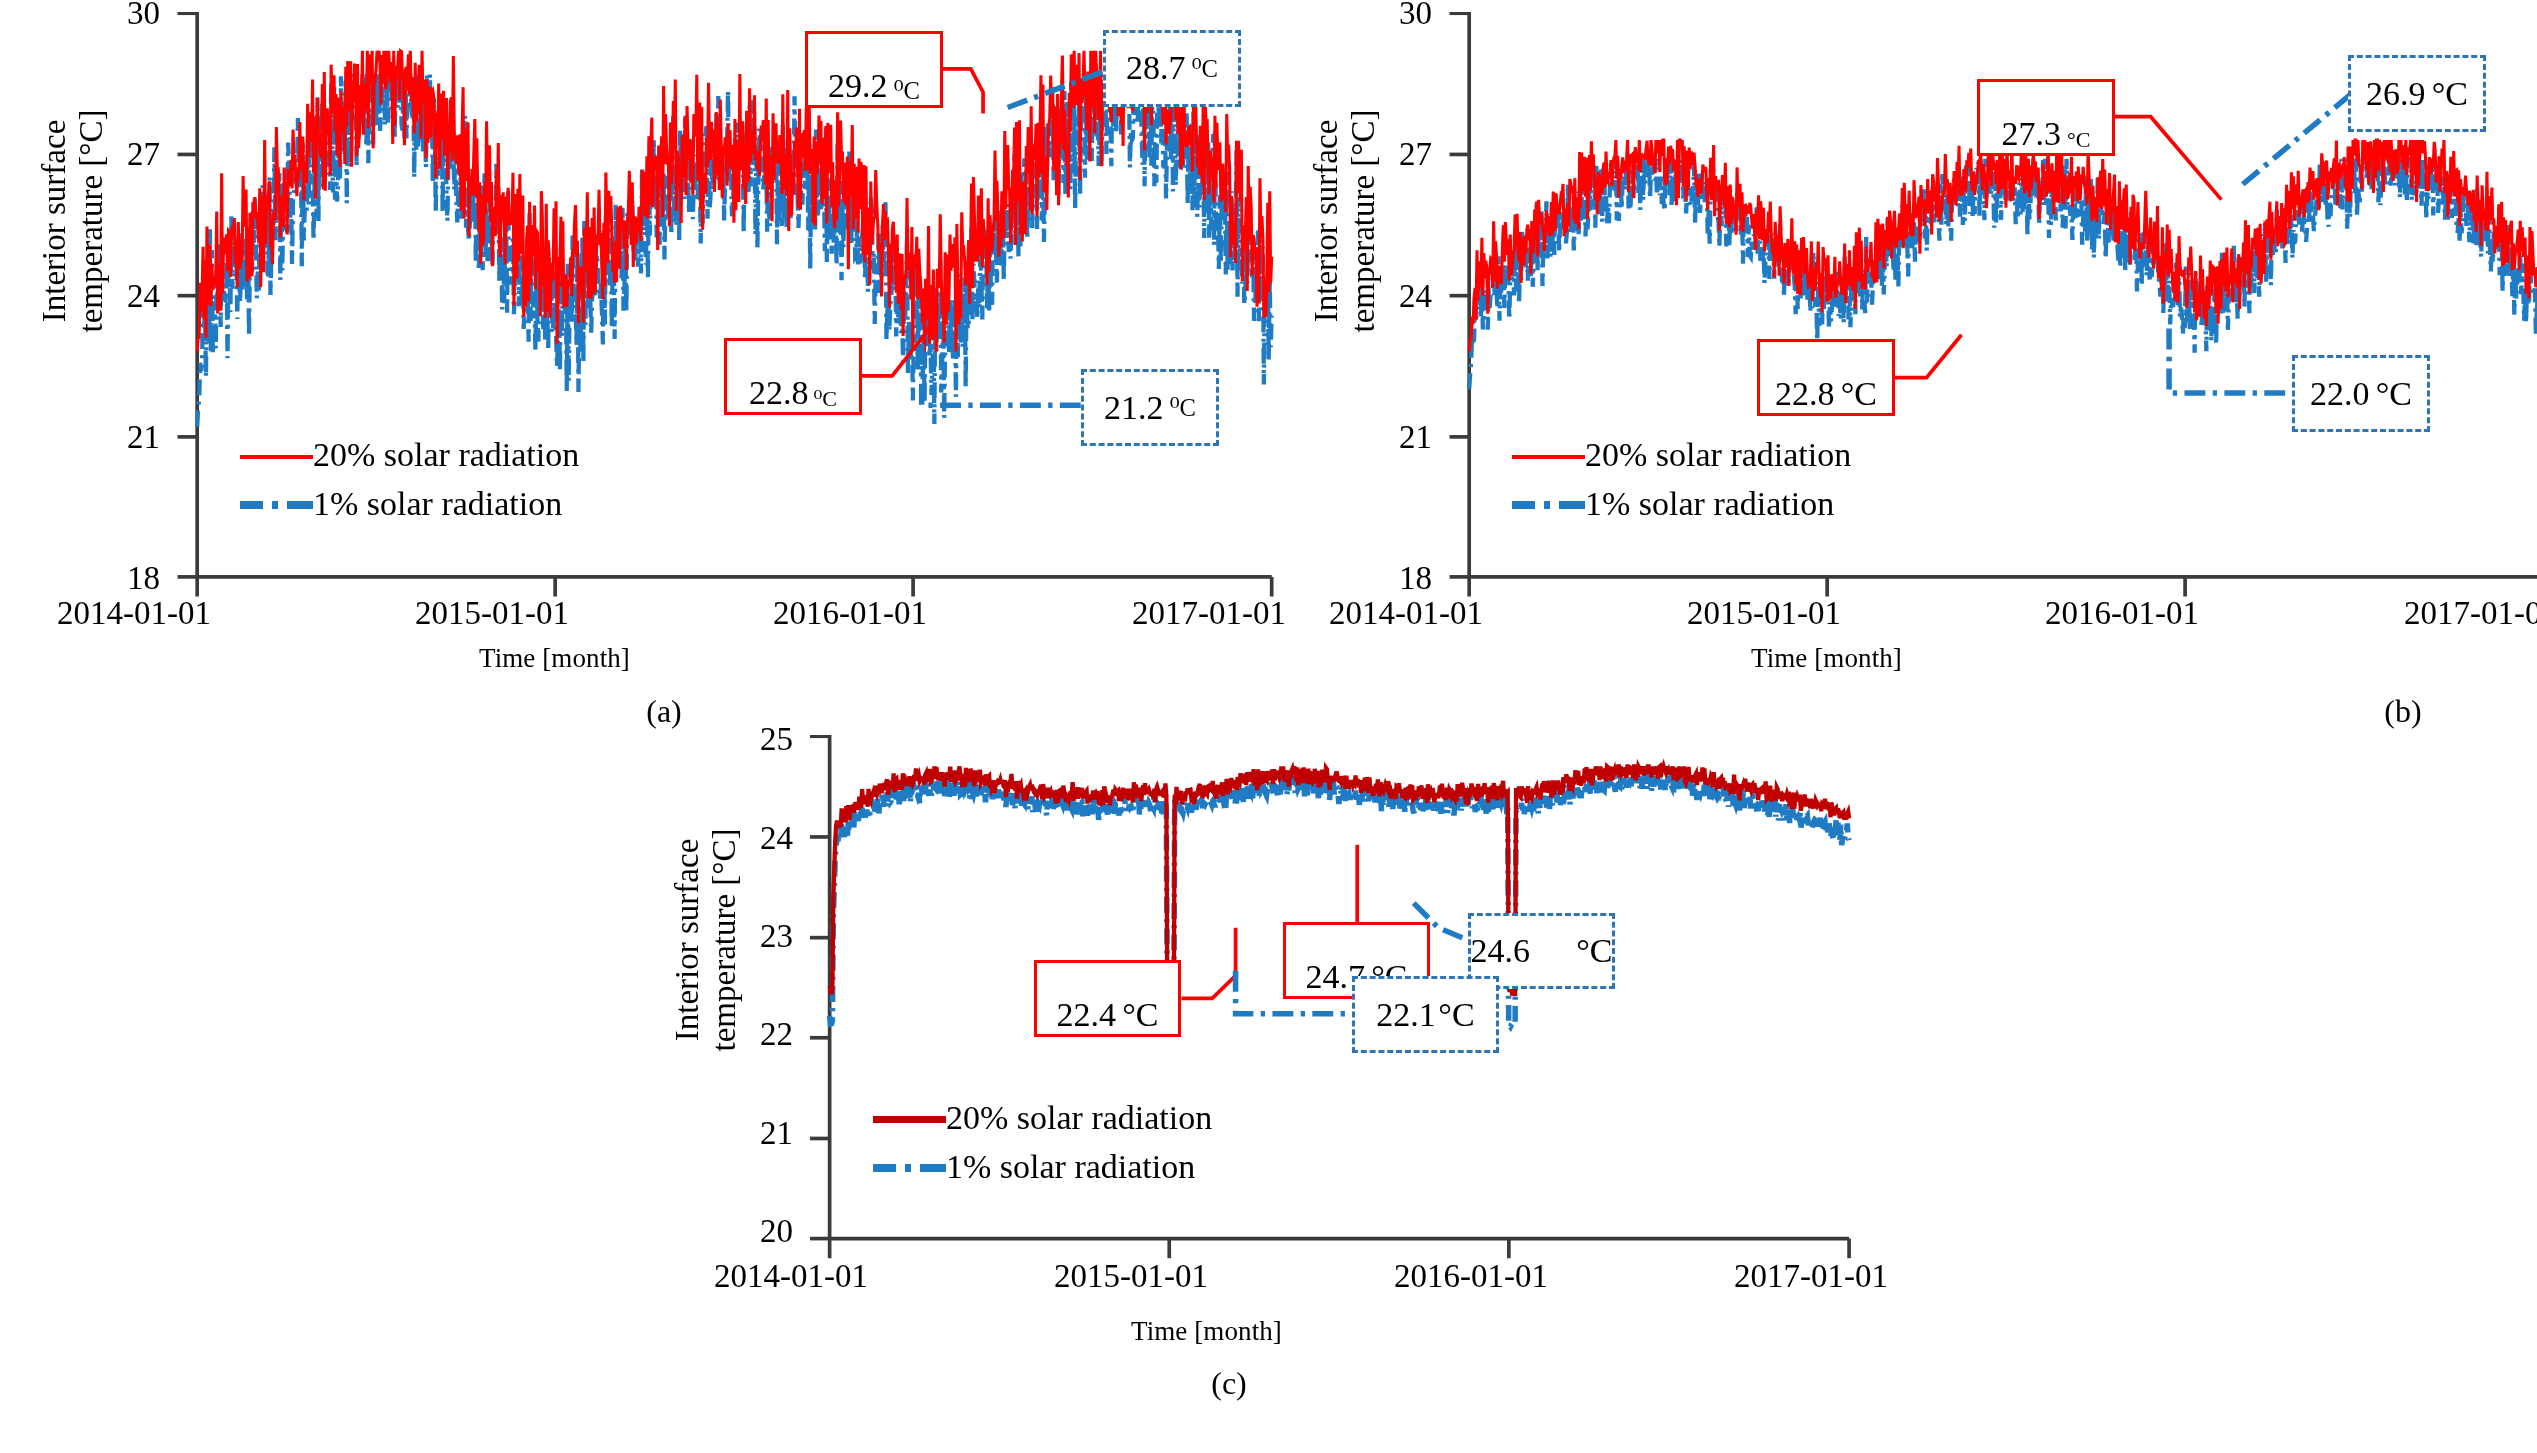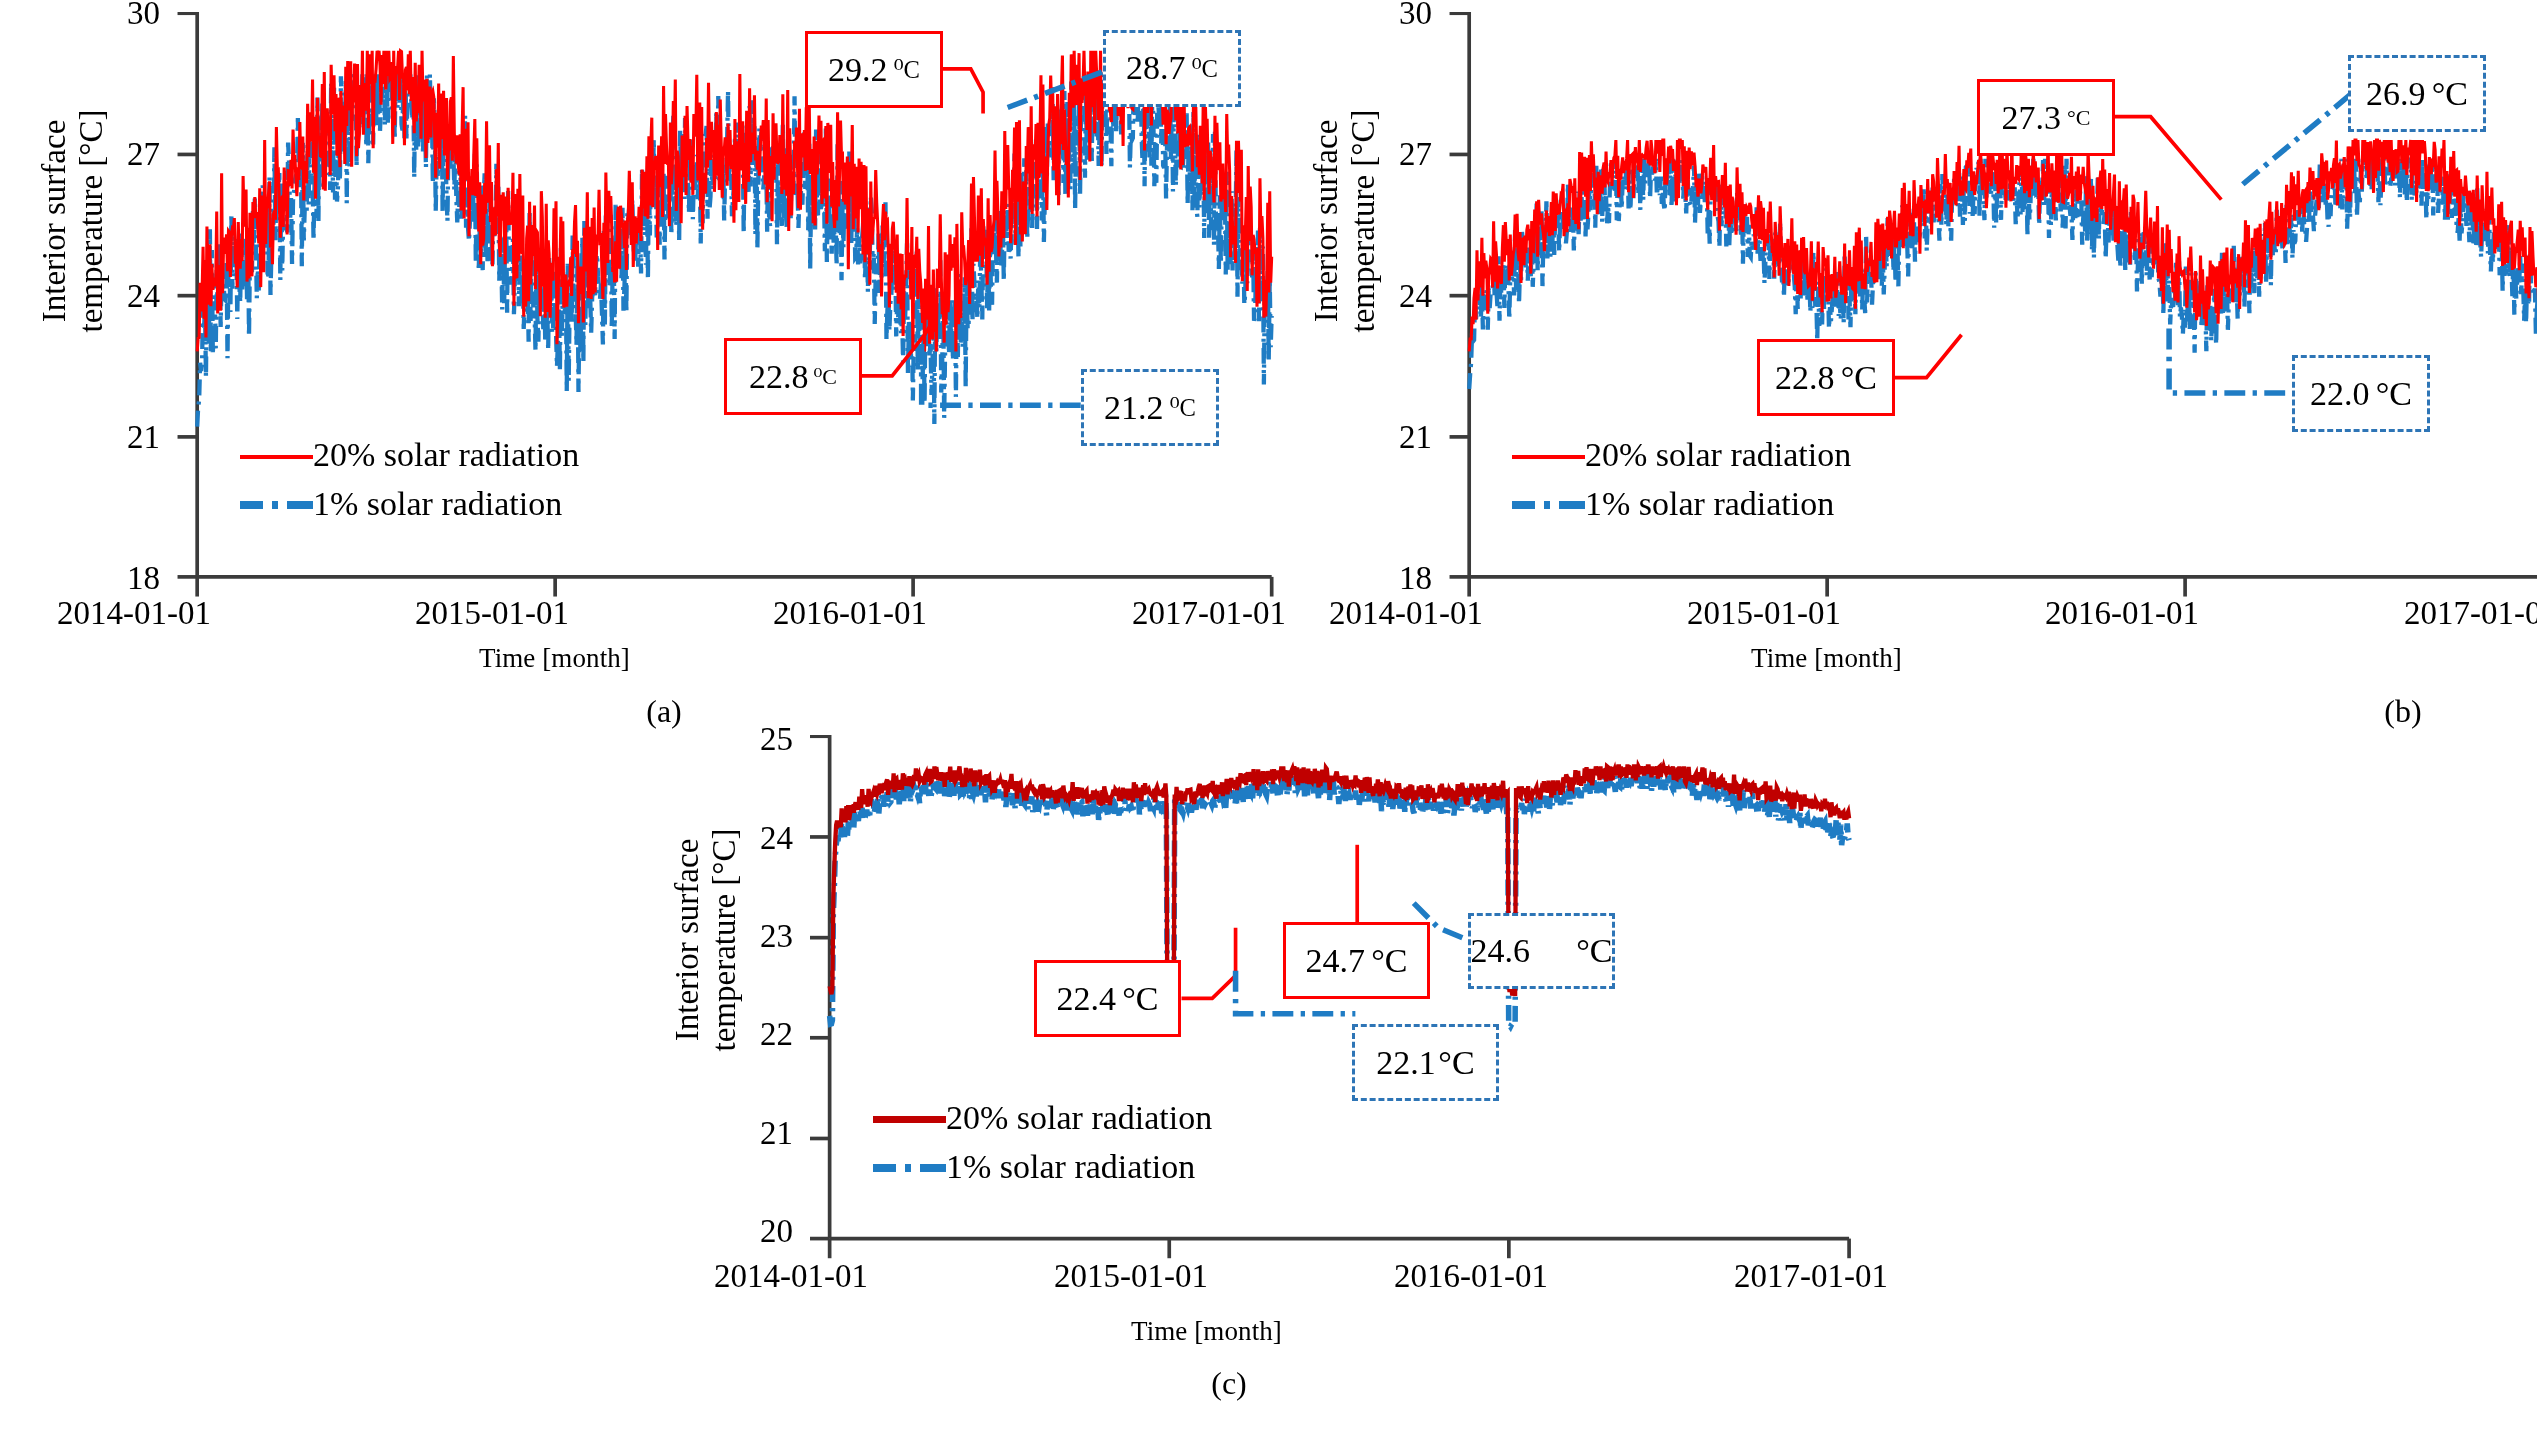--- a/index.html
+++ b/index.html
@@ -18,21 +18,21 @@
   .legend-row{display:flex;align-items:center;margin-bottom:11px;}
   .legend-text{font-size:34px;white-space:nowrap;}
   .swatch{width:73px;height:12.3px;flex:0 0 auto;position:relative;}
   .sw-solid{background:#FF0000;height:4.3px;margin-top:4.3px;}
   .sw-solid-dark{background:#C00000;height:6.8px;margin-top:3.1px;}
   .sw-dash{height:8.6px;margin-top:1.8px;
      background-image:linear-gradient(to right,#1F7CC4 0 23px,transparent 23px 32px,
         #1F7CC4 32px 38px,transparent 38px 47px,#1F7CC4 47px 73px);}
   .anno{position:absolute;display:flex;align-items:center;justify-content:center;
         box-sizing:border-box;background:#fff;white-space:nowrap;}
-  .anno-red{border:3.1px solid #FF0000;}
+  .anno-red{border:3.1px solid #FF0000;align-items:flex-end;}
   .anno-blue{border:3.1px dashed #2E75B6;}
   .anno-txt{font-size:34px;}
   .anno-unit{font-size:34px;}
   .anno-unit-sup{font-size:24.6px;vertical-align:super;}
   .anno-unit-sm{font-size:22px;}
   .leader{position:absolute;}
 </style>
 </head>
 <body>
 
@@ -256,18 +256,18 @@
     <span class="anno-unit" style="margin-left:6.1px;">°C</span>
   </div>
   <div class="anno anno-blue" style="left:847px;top:188px;width:147px;height:76px;gap:40px;">
     <span class="anno-txt">24.6</span>
     <span class="anno-unit" style="margin-left:6.1px;">°C</span>
   </div>
   <div class="anno anno-red" style="left:413px;top:235px;width:147px;height:77px;">
     <span class="anno-txt">22.4</span>
     <span class="anno-unit" style="margin-left:6.1px;">°C</span>
   </div>
-  <div class="anno anno-blue" style="left:731px;top:251px;width:147px;height:77px;margin-top:48px;">
+  <div class="anno anno-blue" style="left:731px;top:251px;width:147px;height:77px;">
     <span class="anno-txt">22.1</span>
     <span class="anno-unit" style="margin-left:2.5px;">°C</span>
   </div>
 </div>
 
 
 </body></html>

